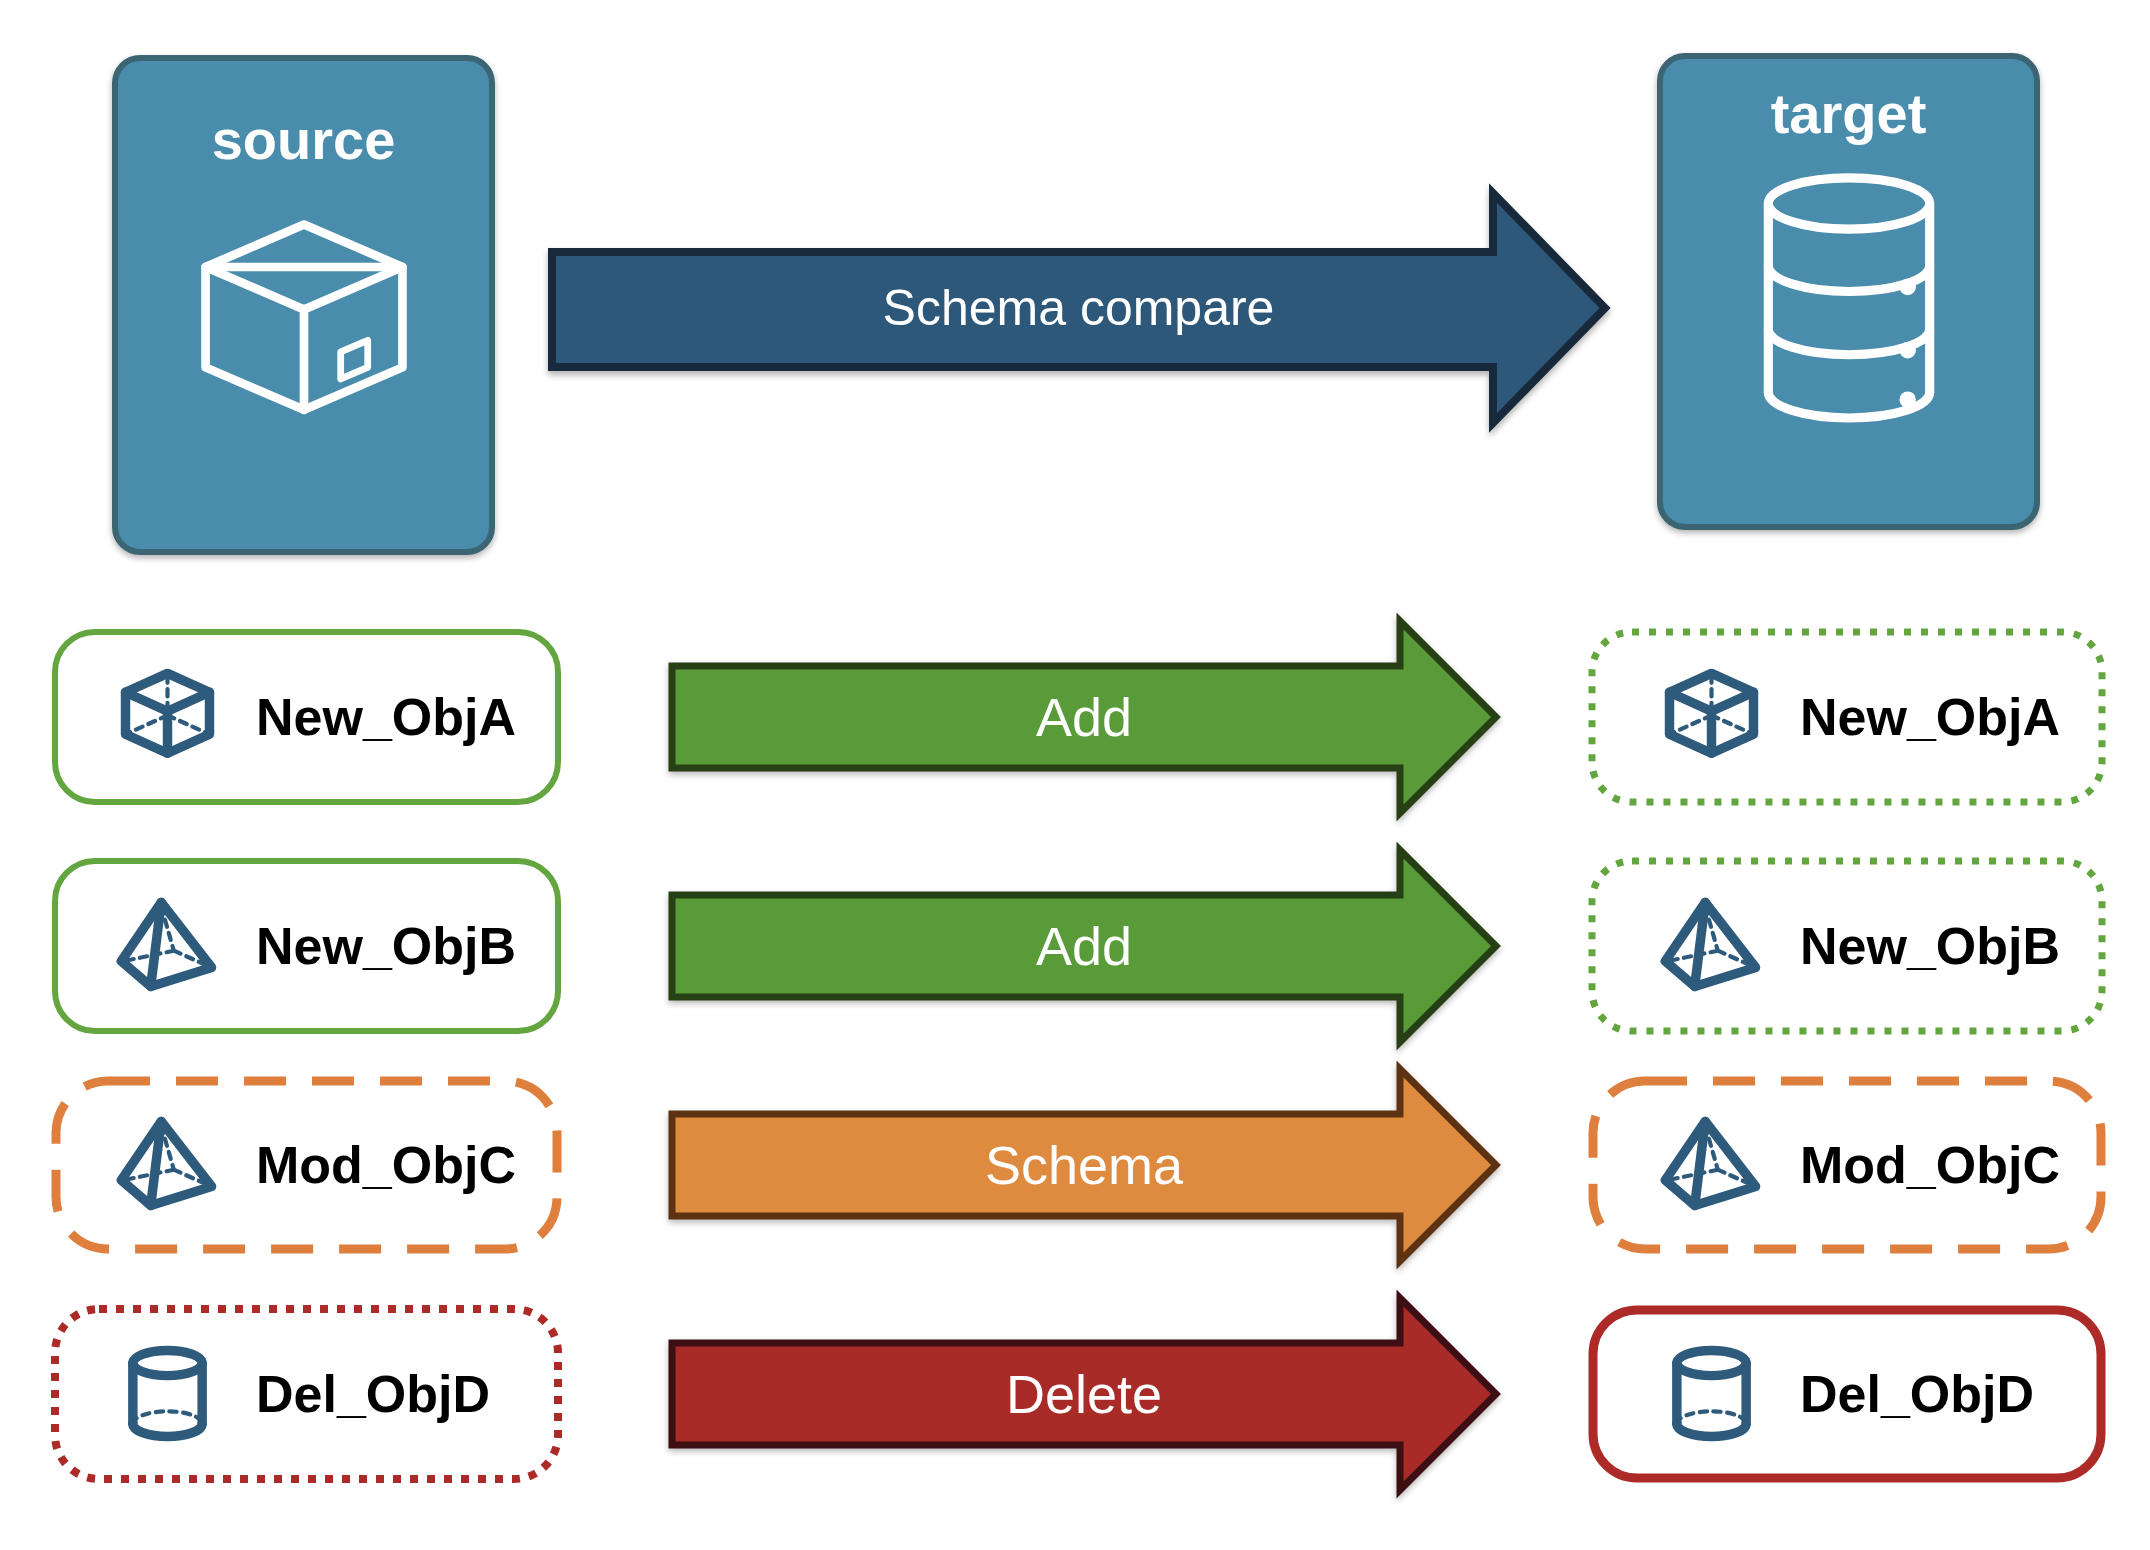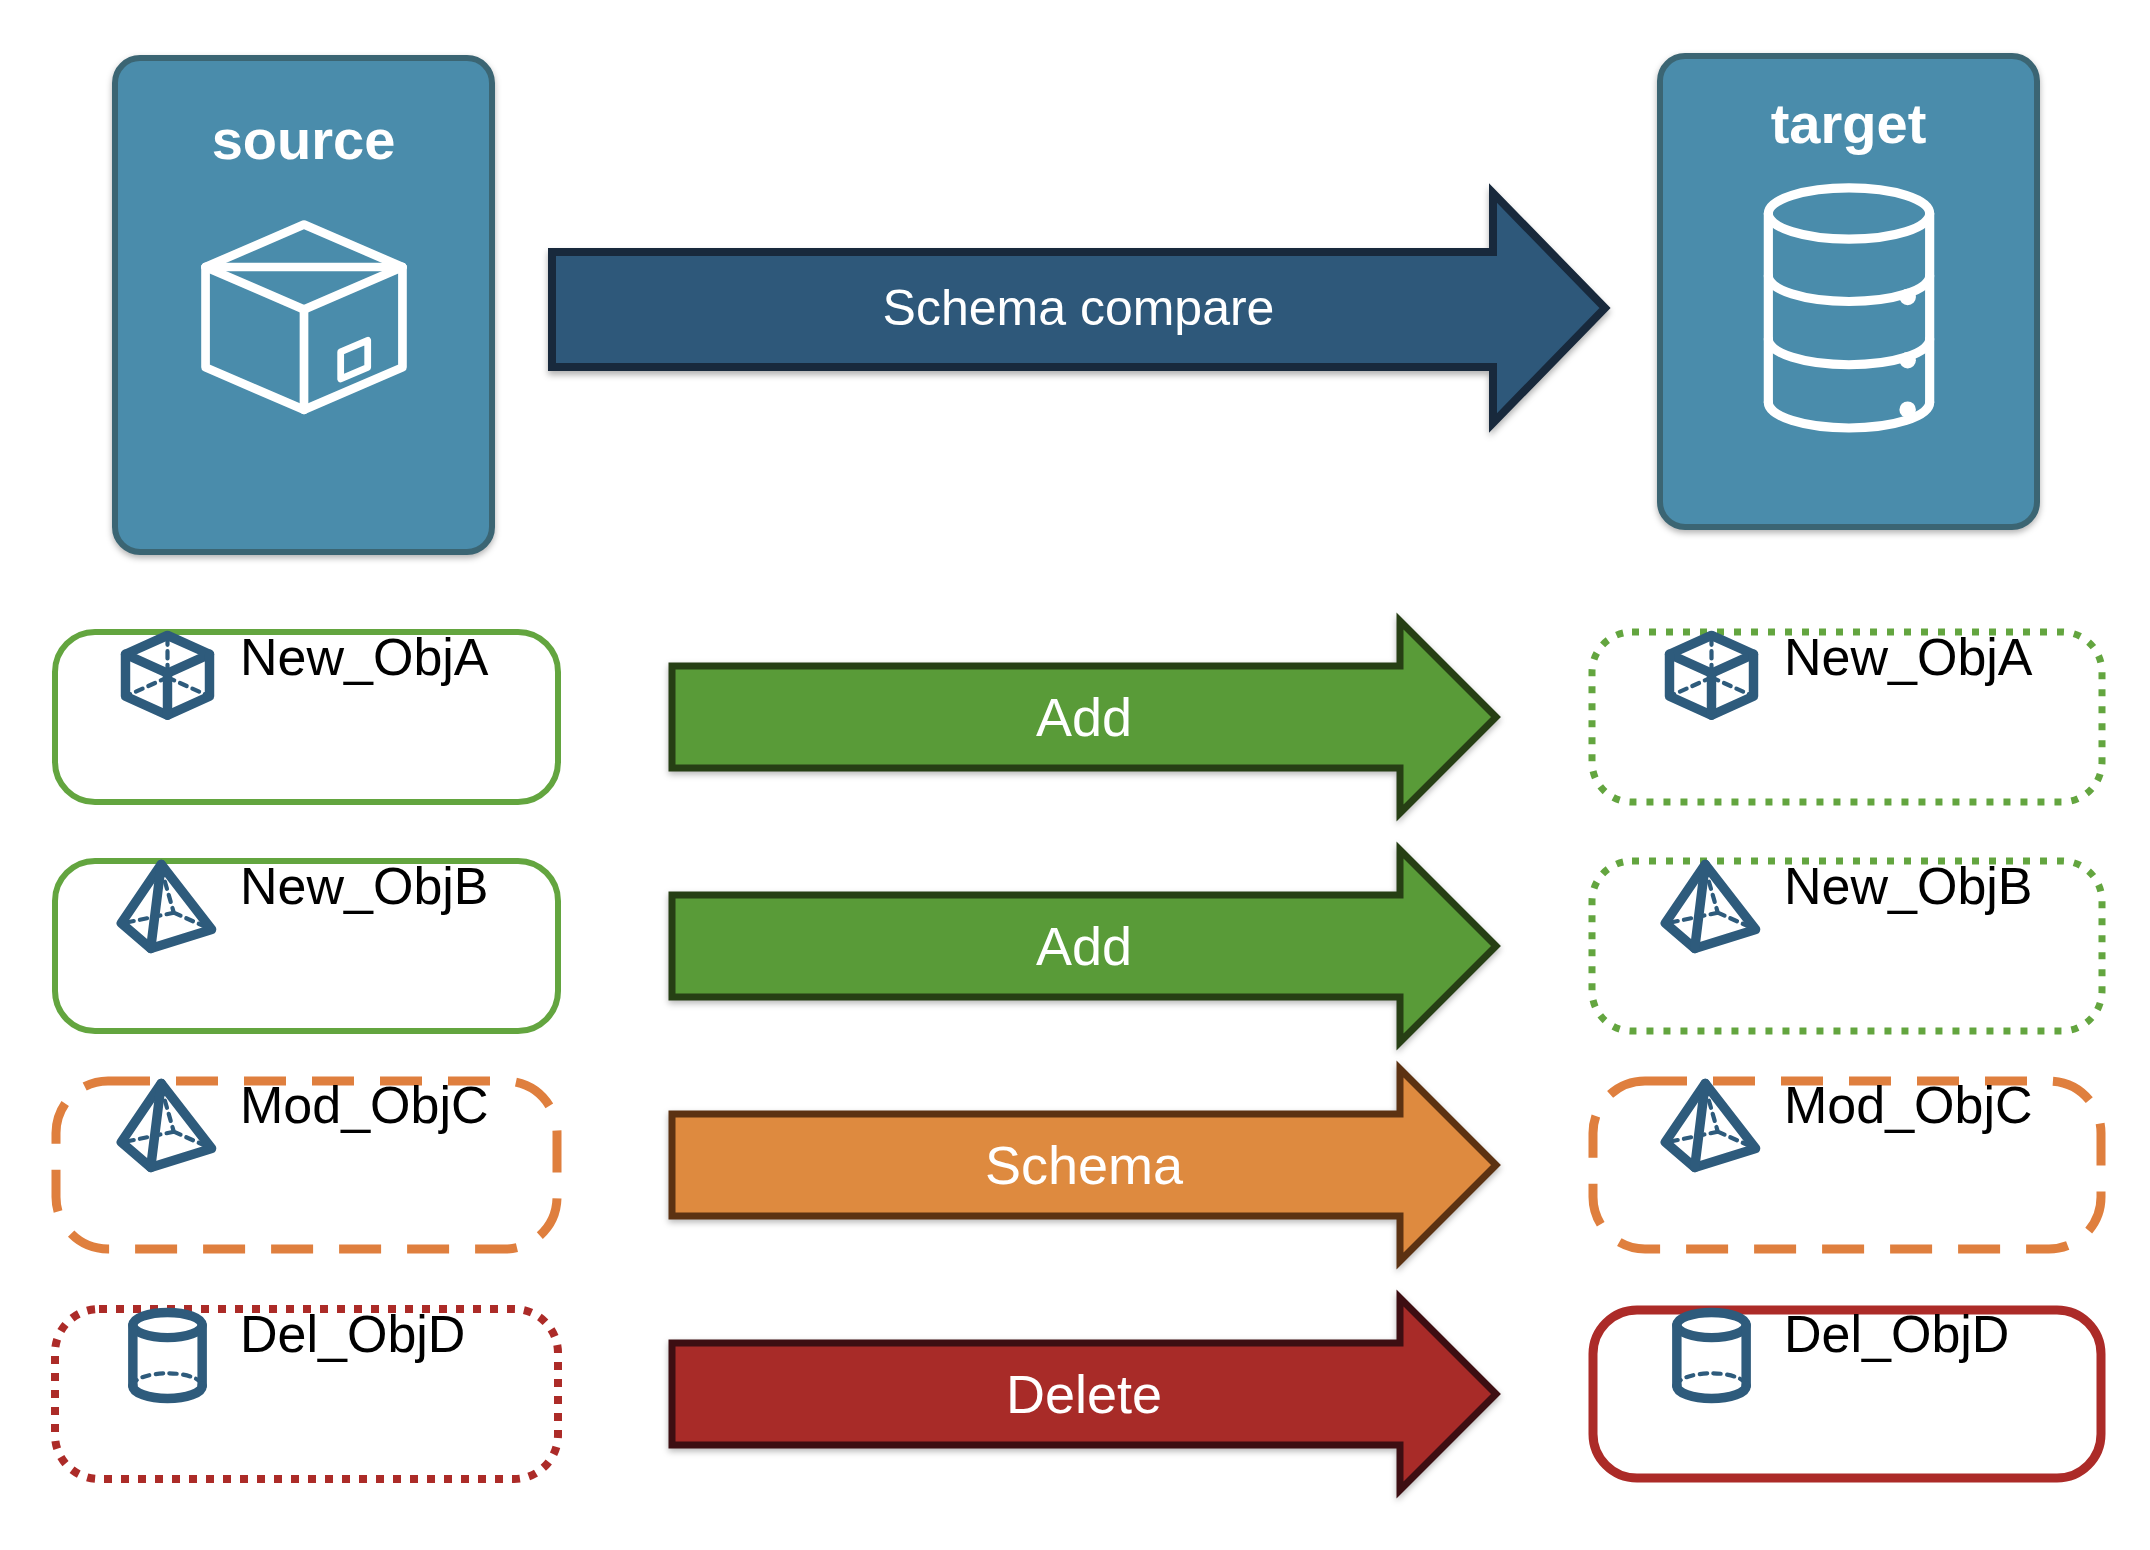--- a/index.html
+++ b/index.html
@@ -13,21 +13,21 @@
   }
   *{box-sizing:border-box;margin:0;padding:0;}
   body{background:#fff;font-family:"Liberation Sans",sans-serif;}
   .canvas{position:relative;width:2150px;height:1550px;background:var(--canvas-bg);overflow:hidden;}
 
   
   .node{position:absolute;background:var(--node-fill);border:6px solid var(--node-stroke);
         border-radius:28px;display:flex;flex-direction:column;align-items:center;
         filter:drop-shadow(0 3px 3px rgba(0,0,0,.30));}
   .node-source{left:112px;top:55px;width:383px;height:500px;padding-top:48px;}
-  .node-target{left:1657px;top:53px;width:383px;height:477px;padding-top:34px;}
+  .node-target{left:1657px;top:53px;width:383px;height:477px;padding-top:24px;}
   .node-title{color:#fff;font-size:56px;font-weight:bold;line-height:62px;}
   .node-icon{display:block;}
   .node-icon svg{display:block;}
   .wicon{stroke:#fff;fill:none;stroke-linejoin:round;stroke-linecap:round;}
 
   
   .compare-arrow{position:absolute;left:547px;top:188px;width:1063px;height:240px;}
   .compare-arrow svg{position:absolute;inset:0;overflow:visible;filter:drop-shadow(0 4px 3px rgba(0,0,0,.30));}
   .compare-arrow polygon{fill:var(--compare-fill);stroke:var(--compare-stroke);stroke-width:8;stroke-linejoin:miter;}
   .arrow-label{position:absolute;inset:0;display:flex;align-items:center;justify-content:center;
@@ -41,21 +41,21 @@
   .row-arrow.update polygon{fill:var(--update-fill);stroke:var(--update-stroke);}
   .row-arrow.delete polygon{fill:var(--delete-fill);stroke:var(--delete-stroke);}
   .row-arrow .arrow-label{font-size:54px;}
 
   
   .card{position:absolute;height:180px;}
   .card-left{left:50px;width:513px;}
   .card-right{left:1587px;width:520px;}
   .card .border-svg{position:absolute;inset:0;}
   .card .border-svg rect{fill:none;}
-  .card-content{position:absolute;inset:0;display:flex;padding-left:65px;gap:20px;}
+  .card-content{position:absolute;inset:0;display:flex;align-items:center;padding-left:65px;gap:36px;font-weight:bold;}
   .card-right .card-content{padding-left:72px;}
   .obj-icon svg{display:block;}
   .ic-solid{stroke:var(--icon-blue);stroke-width:9;fill:none;stroke-linejoin:round;stroke-linecap:round;}
   .ic-dash{stroke:var(--icon-blue);stroke-width:4;fill:none;stroke-dasharray:7 6;stroke-linecap:round;}
   .obj-label{font-size:52px;color:var(--label-color);white-space:nowrap;}
 
   .st-solid-green{stroke:var(--green-border);stroke-width:6;}
   .st-dot-green{stroke:var(--green-border);stroke-width:7;stroke-dasharray:7 10;}
   .st-dash-orange{stroke:var(--orange-border);stroke-width:9;stroke-dasharray:42 26;}
   .st-dot-red{stroke:var(--red-border);stroke-width:8;stroke-dasharray:8 9;}

